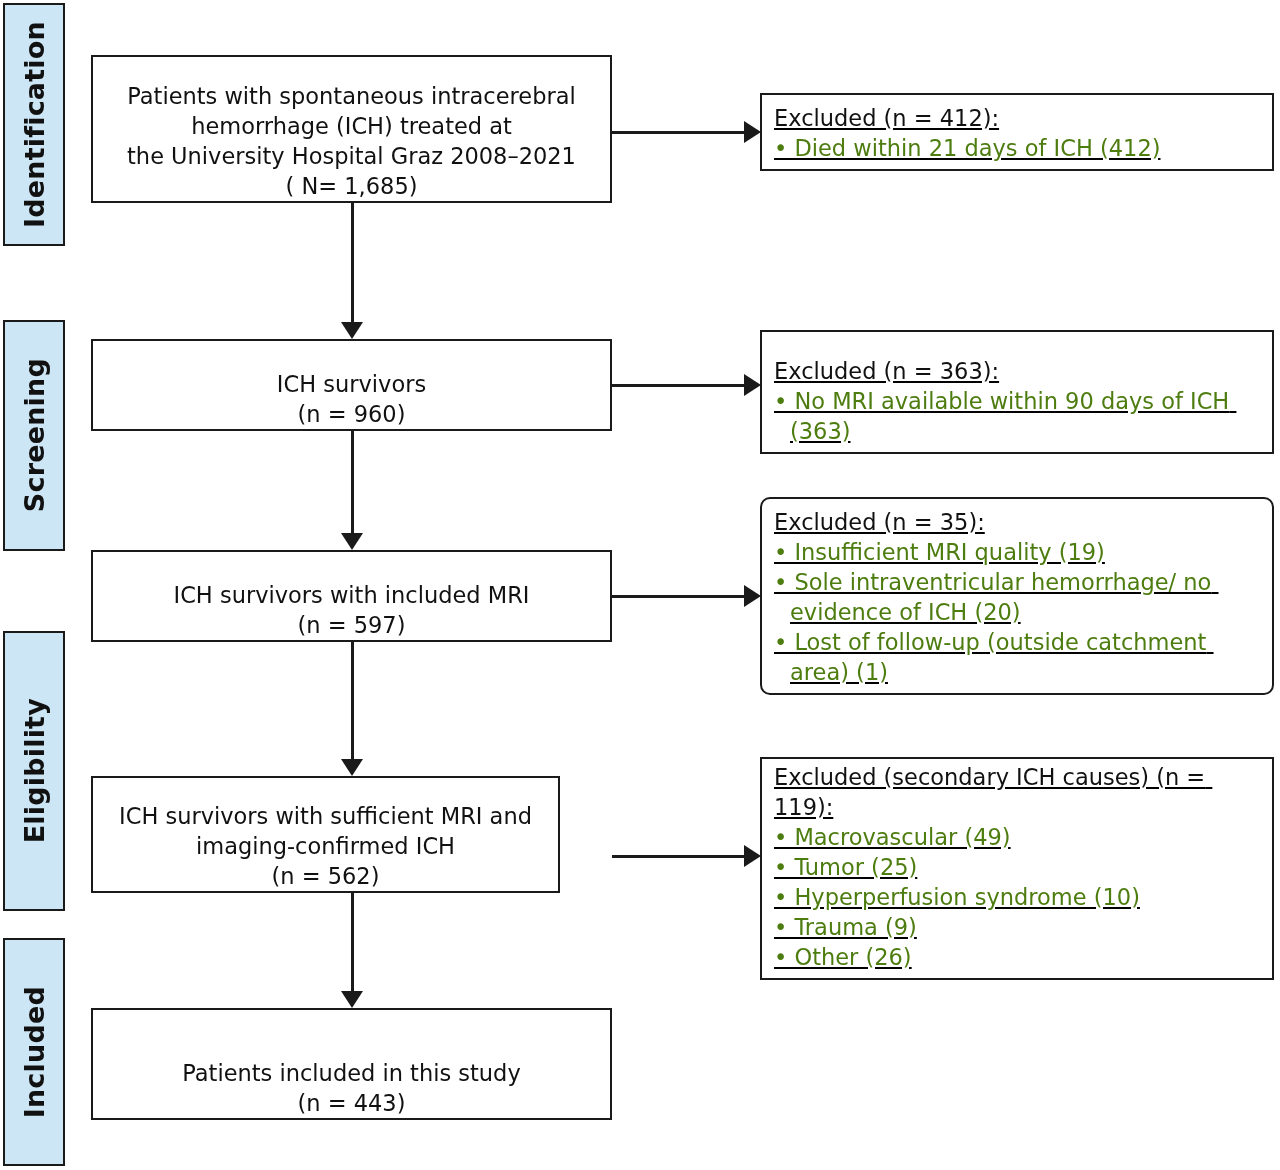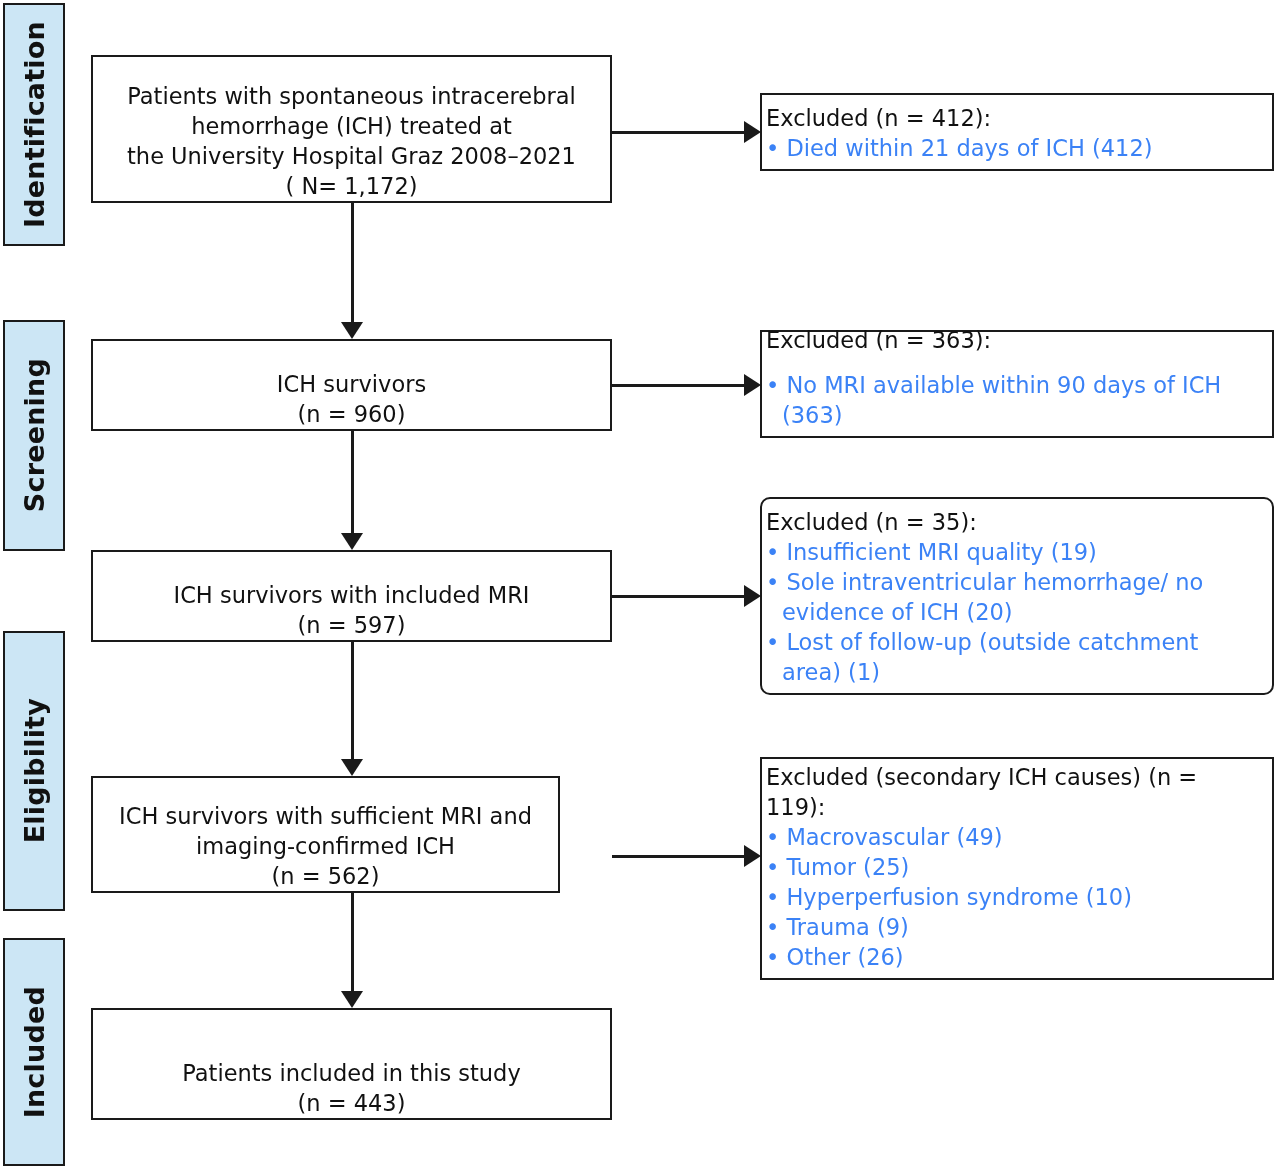--- a/index.html
+++ b/index.html
@@ -52,35 +52,36 @@
     flex-direction: column;
     justify-content: flex-end;
   }
   .node.center {
     align-items: center;
     text-align: center;
   }
   .node.left {
     align-items: flex-start;
     text-align: left;
-    padding: 6px 10px 6px 4px;
+    padding: 6px 10px 6px 12px;
+    text-decoration: underline;
   }
   .line {
     font-size: 22.5px;
     line-height: 30px;
     color: #111;
     white-space: pre;
   }
   .node.left .line {
     white-space: pre-wrap;
   }
   .bullet-line {
     font-size: 22.5px;
     line-height: 30px;
-    color: #3b82f6;
+    color: #4d7c0f;
     display: block;
     padding-left: 16px;
     text-indent: -16px;
     white-space: pre-wrap;
   }
 
   
   .vline {
     position: absolute;
     width: 2.5px;
@@ -124,21 +125,21 @@
   </div>
 
   <div class="stage" style="left:3px; top:938px; width:62px; height:228px;">
     <span class="stage-text">Included</span>
   </div>
 
   <div class="node center" style="left:91px; top:55px; width:521px; height:148px;">
     <span class="line">Patients with spontaneous intracerebral</span>
     <span class="line">hemorrhage (ICH) treated at</span>
     <span class="line">the University Hospital Graz 2008–2021</span>
-    <span class="line">( N= 1,172)</span>
+    <span class="line">( N= 1,685)</span>
   </div>
 
   <div class="node center" style="left:91px; top:339px; width:521px; height:92px;">
     <span class="line">ICH survivors</span>
     <span class="line">(n = 960)</span>
   </div>
 
   <div class="node center" style="left:91px; top:550px; width:521px; height:92px;">
     <span class="line">ICH survivors with included MRI</span>
     <span class="line">(n = 597)</span>
@@ -153,21 +154,21 @@
   <div class="node center" style="left:91px; top:1008px; width:521px; height:112px;">
     <span class="line">Patients included in this study</span>
     <span class="line">(n = 443)</span>
   </div>
 
   <div class="node left" style="left:760px; top:93px; width:514px; height:78px;">
     <span class="line">Excluded (n = 412):</span>
     <span class="bullet-line">• Died within 21 days of ICH (412)</span>
   </div>
 
-  <div class="node left" style="left:760px; top:330px; width:514px; height:108px;gap:15px;">
+  <div class="node left" style="left:760px; top:330px; width:514px; height:124px;">
     <span class="line">Excluded (n = 363):</span>
     <span class="bullet-line">• No MRI available within 90 days of ICH (363)</span>
   </div>
 
   <div class="node left" style="left:760px; top:497px; width:514px; height:198px;border-radius:10px;">
     <span class="line">Excluded (n = 35):</span>
     <span class="bullet-line">• Insufficient MRI quality (19)</span>
     <span class="bullet-line">• Sole intraventricular hemorrhage/ no evidence of ICH (20)</span>
     <span class="bullet-line">• Lost of follow-up (outside catchment area) (1)</span>
   </div>

